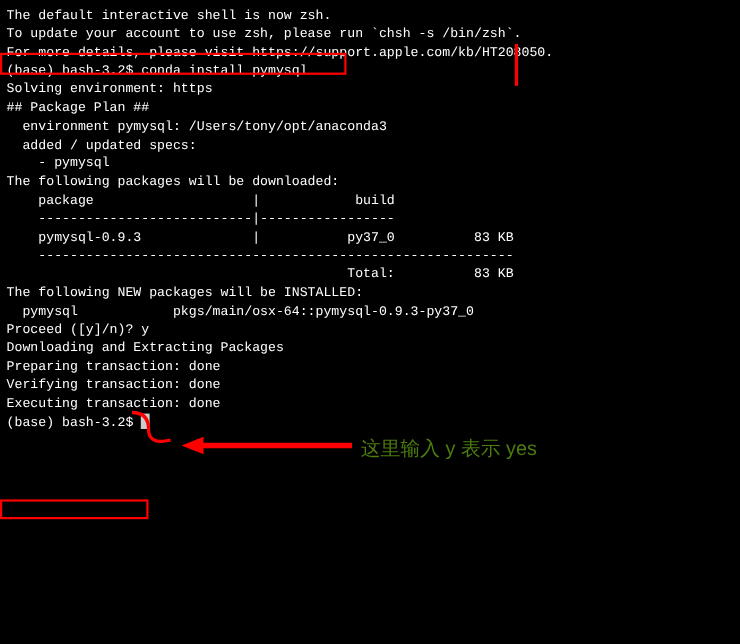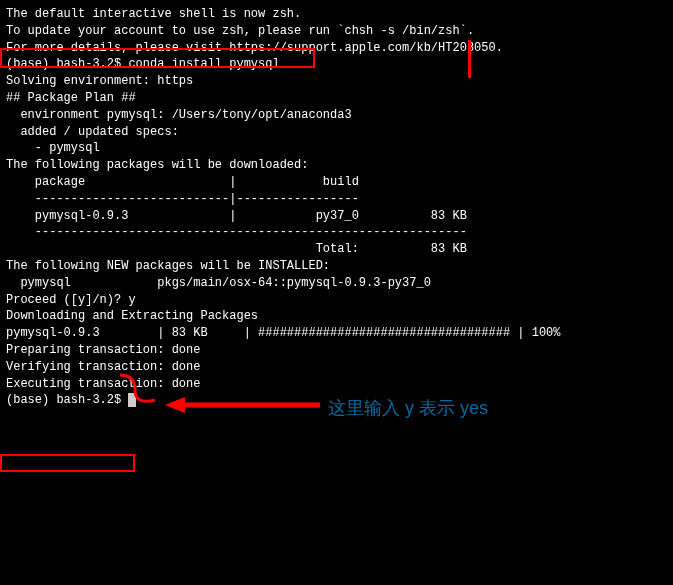--- a/index.html
+++ b/index.html
@@ -44,21 +44,21 @@
       position: absolute;
       background: #ff0000;
       width: 3px;
       height: 38px;
       top: 40px;
       left: 468px;
       pointer-events: none;
     }
     .annotation-text {
       position: absolute;
-      color: #0369a1;
+      color: #4d7c0f;
       font-size: 18px;
       font-family: sans-serif;
       top: 396px;
       left: 328px;
       pointer-events: none;
     }
     .curve {
       position: absolute;
       top: 370px;
       left: 115px;
@@ -109,21 +109,20 @@
 <div class="line"></div>
 <div class="line">The following NEW packages will be INSTALLED:</div>
 <div class="line"></div>
 <div class="line">  pymysql            pkgs/main/osx-64::pymysql-0.9.3-py37_0</div>
 <div class="line"></div>
 <div class="line"></div>
 <div class="prompt-line"><span>Proceed ([y]/n)? </span><span>y</span></div>
 <div class="line"></div>
 <div class="line"></div>
 <div class="line">Downloading and Extracting Packages</div>
-<div class="line">pymysql-0.9.3        | 83 KB     | ################################### | 100%</div>
 <div class="line">Preparing transaction: done</div>
 <div class="line">Verifying transaction: done</div>
 <div class="line">Executing transaction: done</div>
 <div class="prompt-line"><span>(base) bash-3.2$ </span><span class="cursor"></span></div>
 </div>
 
 <div class="highlight-box-1"></div>
 <div class="highlight-box-2"></div>
 <div class="red-vertical"></div>
 

